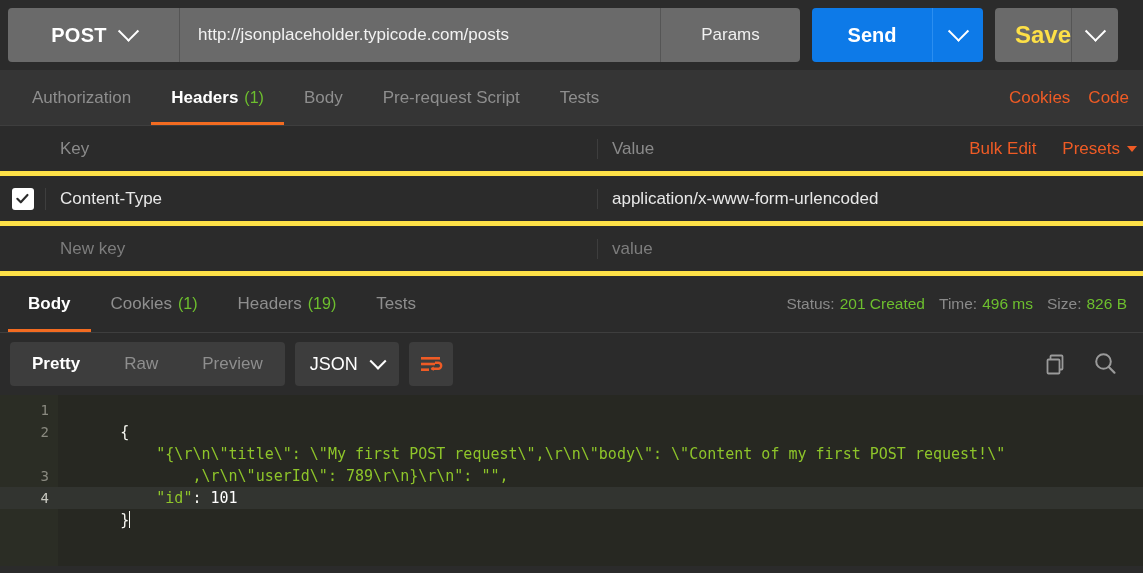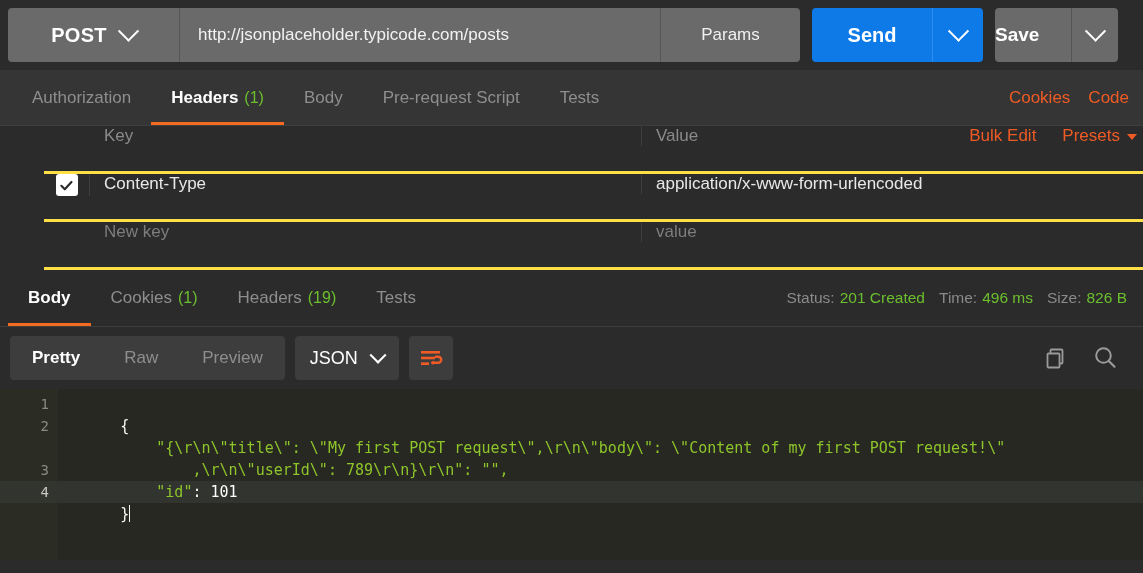--- a/index.html
+++ b/index.html
@@ -115,24 +115,24 @@
     height: 54px;
     border-radius: 4px;
     overflow: hidden;
     background: #6a6a6a;
     margin-left: 4px;
   }
   .save-btn {
     width: 76px;
     display: flex;
     align-items: center;
-    justify-content: flex-start;
-    font-size: 19px;
+    justify-content: flex-end;
+    font-size: 24px;
     font-weight: bold;
-    color: #ffffff;
+    color: #fde047;
     cursor: pointer;
   }
   .save-caret {
     width: 46px;
     display: flex;
     align-items: center;
     justify-content: center;
     border-left: 1px solid #555;
     cursor: pointer;
   }
@@ -186,24 +186,23 @@
     cursor: pointer;
   }
 
   
   .hdr-table {
     background: #2b2b2b;
     border-top: 1px solid #3e3e3e;
   }
   .hrow {
     display: flex;
-    align-items: flex-start;
-    border-bottom: 3px solid #fde047;
+    align-items: center;
+    border-bottom: 5px solid #fde047;
     height: 45px;
-    margin-left: 44px;
   }
   .hrow.data { height: 45px; }
   .cb-cell {
     width: 46px;
     display: flex;
     align-items: center;
     justify-content: center;
     border-right: 1px solid #3e3e3e;
     box-sizing: border-box;
   }

